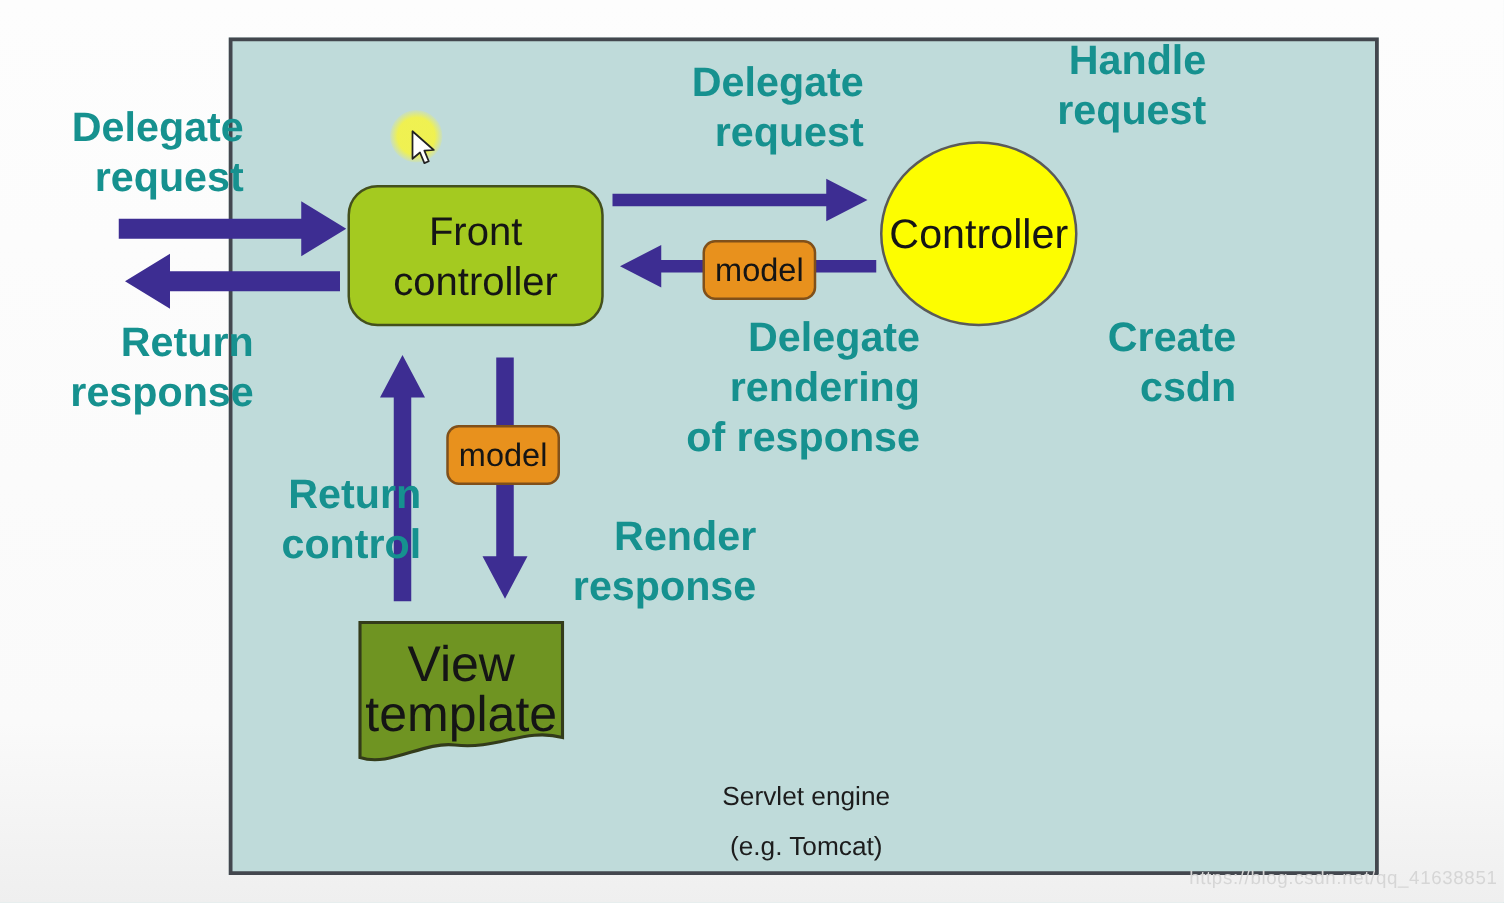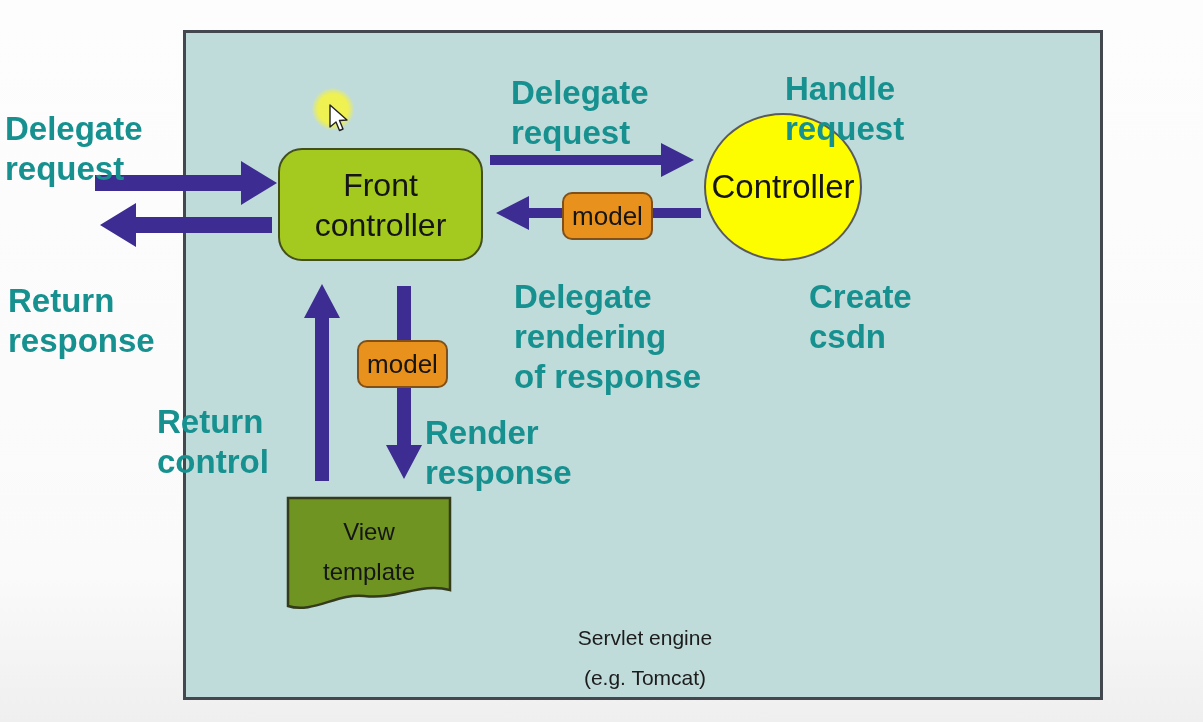--- a/index.html
+++ b/index.html
@@ -12,21 +12,21 @@
   }
   .engine-box{
     position:absolute;left:183px;top:30px;width:920px;height:670px;
     background:#bfdbda;border:3px solid #43474e;box-sizing:border-box;
   }
   svg.overlay{position:absolute;left:0;top:0;width:1203px;height:722px;pointer-events:none;}
   .arrow{fill:#3d2d92;}
   .pre{white-space:pre-line;}
   .flow-label{
     position:absolute;color:#16918f;font-weight:bold;
-    font-size:33px;line-height:40px;text-align:left;margin-top:27px;
+    font-size:33px;line-height:40px;text-align:right;
   }
   .node{position:absolute;display:flex;align-items:center;justify-content:center;
     text-align:center;color:#151515;box-sizing:border-box;}
   .front-controller{
     left:278px;top:148px;width:205px;height:113px;
     background:#a4ca20;border:2.5px solid #44501c;border-radius:24px;
     font-size:32px;line-height:40px;
   }
   .controller-circle{
     left:704px;top:113px;width:158px;height:148px;
@@ -36,21 +36,21 @@
   .model-box{
     background:#e8911d;border:2px solid #80501a;border-radius:10px;
     font-size:26px;width:91px;height:48px;
   }
   .model-top{left:562px;top:192px;}
   .model-bottom{left:357px;top:340px;}
   .view-template{position:absolute;left:286px;top:496px;width:166px;height:118px;}
   .view-template .vt-label{
     position:absolute;left:0;top:8px;width:166px;height:96px;
     display:flex;align-items:center;justify-content:center;
-    text-align:center;color:#151515;font-size:24px;line-height:40px;
+    text-align:center;color:#151515;font-size:40px;line-height:40px;
   }
   .engine-label{
     position:absolute;left:495px;top:618px;width:300px;
     color:#1c1c1c;font-size:21px;line-height:40px;text-align:center;
   }
   .watermark{
     position:absolute;left:930px;top:694px;width:268px;
     text-align:right;font-size:15px;color:#d6d6d6;letter-spacing:0.5px;
   }
   .cursor-glow{
@@ -102,38 +102,39 @@
 
   <div class="flow-label pre" style="left:5px;top:82px;width:190px;">Delegate
 request</div>
 
   <div class="flow-label pre" style="left:8px;top:254px;width:195px;">Return
 response</div>
 
   <div class="flow-label pre" style="left:511px;top:46px;width:180px;">Delegate
 request</div>
 
-  <div class="flow-label pre" style="left:785px;top:42px;width:180px;">Handle
+  <div class="flow-label pre" style="left:785px;top:28px;width:180px;">Handle
 request</div>
 
   <div class="flow-label pre" style="left:514px;top:250px;width:222px;">Delegate
 rendering
 of response</div>
 
   <div class="flow-label pre" style="left:809px;top:250px;width:180px;">Create
 csdn</div>
 
   <div class="flow-label pre" style="left:157px;top:375px;width:180px;">Return
 control</div>
 
-  <div class="flow-label pre" style="left:425px;top:386px;width:180px;">Render
+  <div class="flow-label pre" style="left:425px;top:409px;width:180px;">Render
 response</div>
 
   <div class="engine-label pre">Servlet engine
 (e.g. Tomcat)</div>
 
+  <div class="watermark">https://blog.csdn.net/qq_41638851</div>
 
   <div class="cursor-glow"></div>
   <svg class="cursor" width="20" height="28" viewBox="0 0 20 28">
     <path d="M2,1 L2,23 L8,18 L11.5,26.5 L15,25 L11.5,16.5 L19,16 Z" fill="#ffffff" stroke="#222222" stroke-width="1.4" stroke-linejoin="round"></path>
   </svg>
 
 </div>
 
 </body></html>

